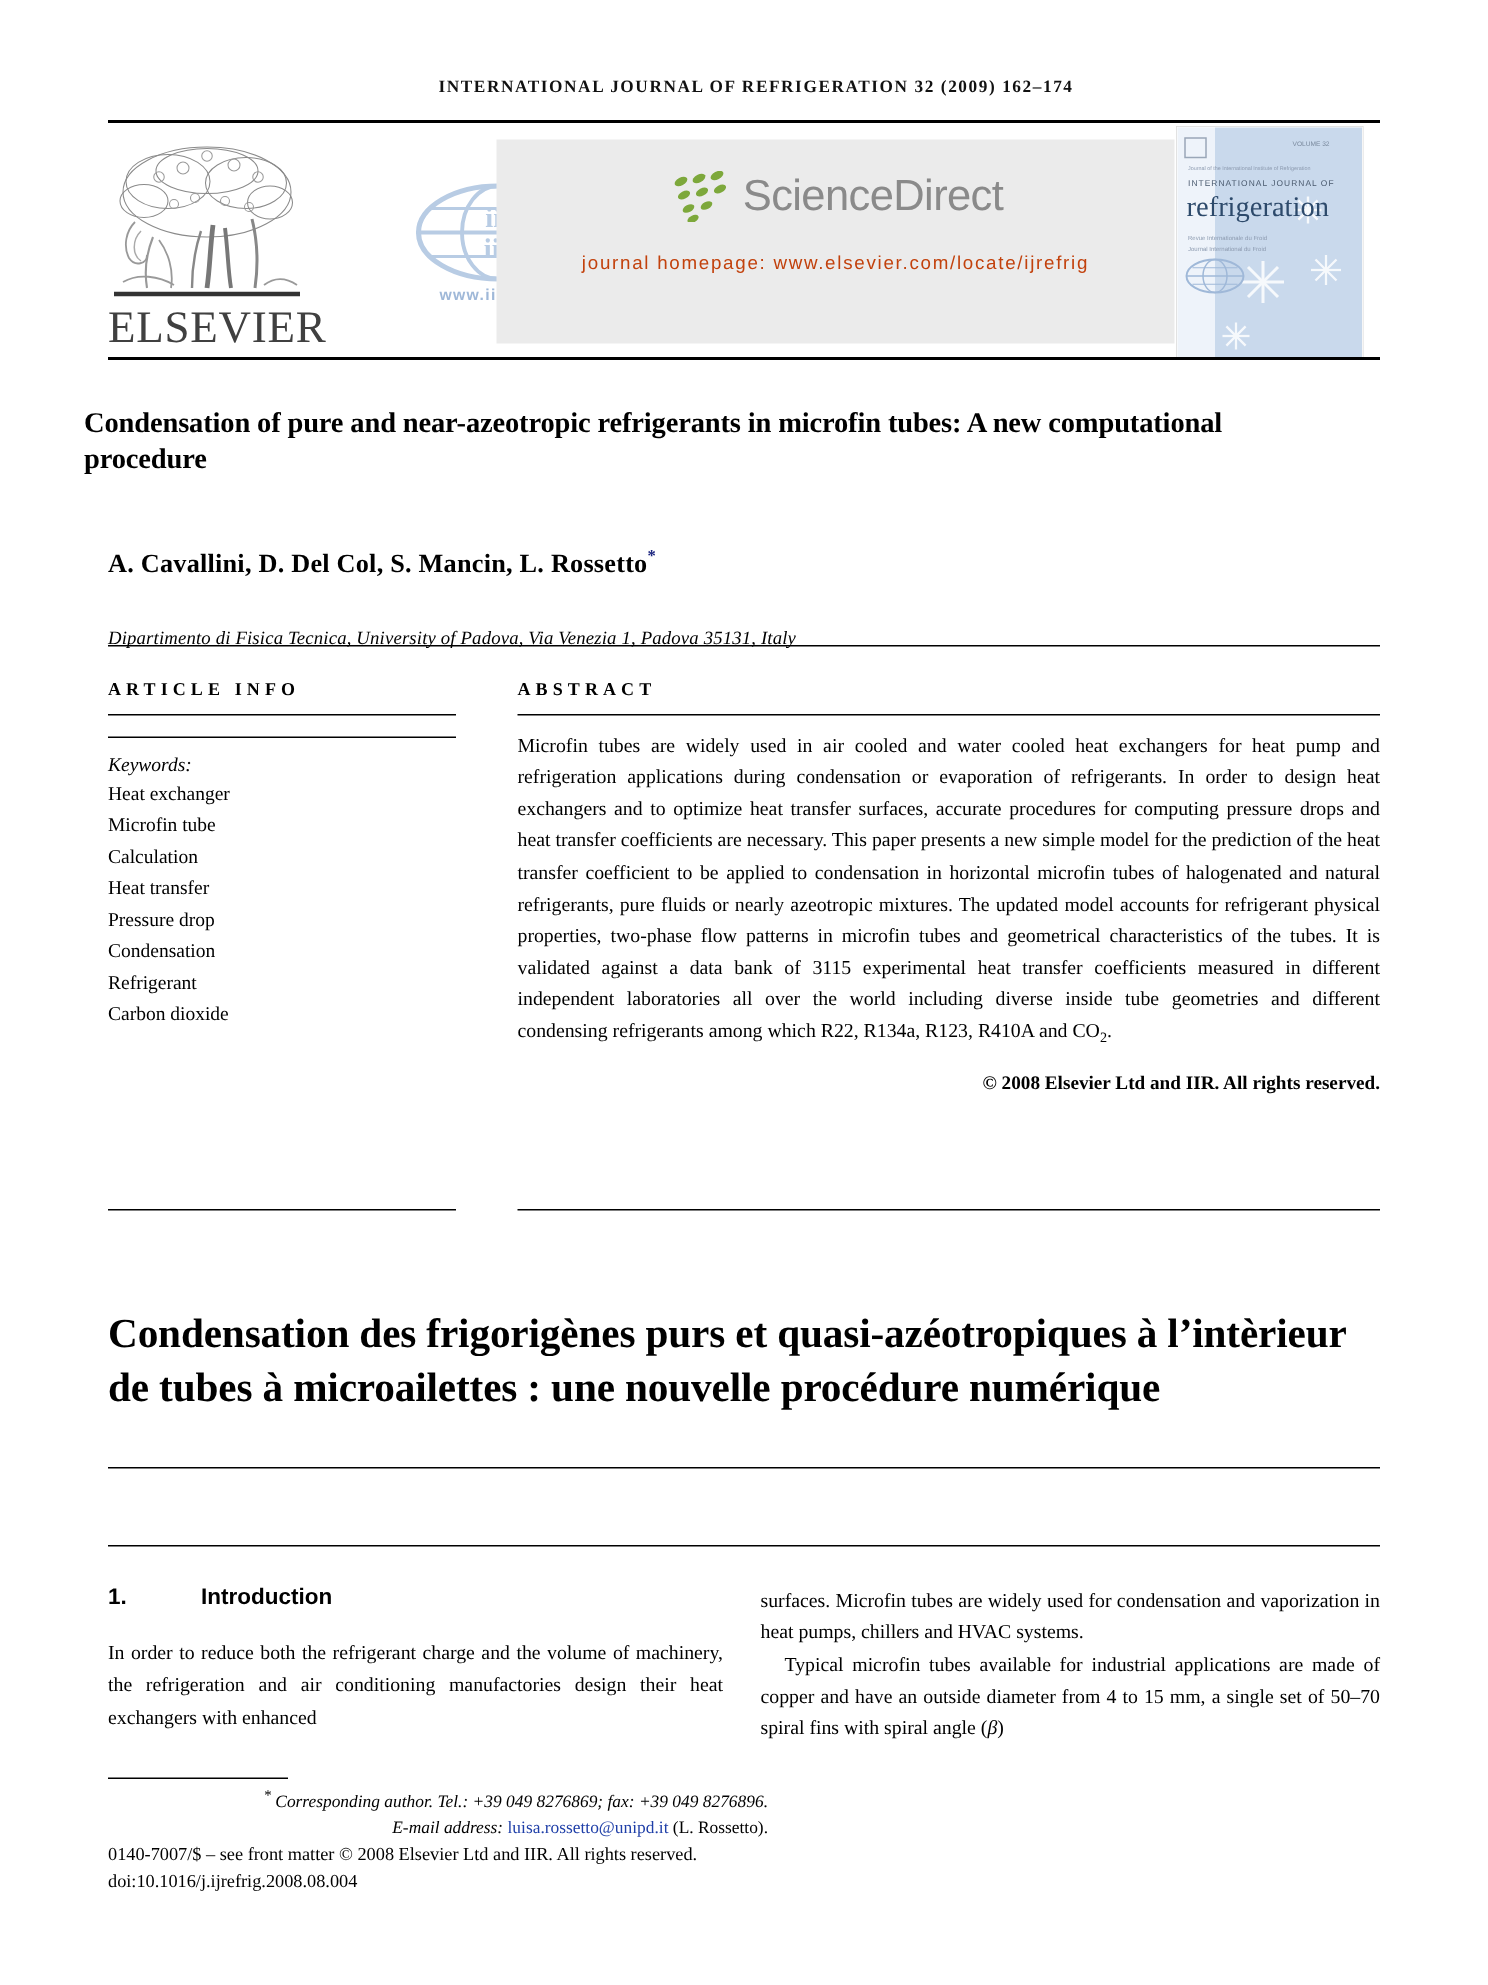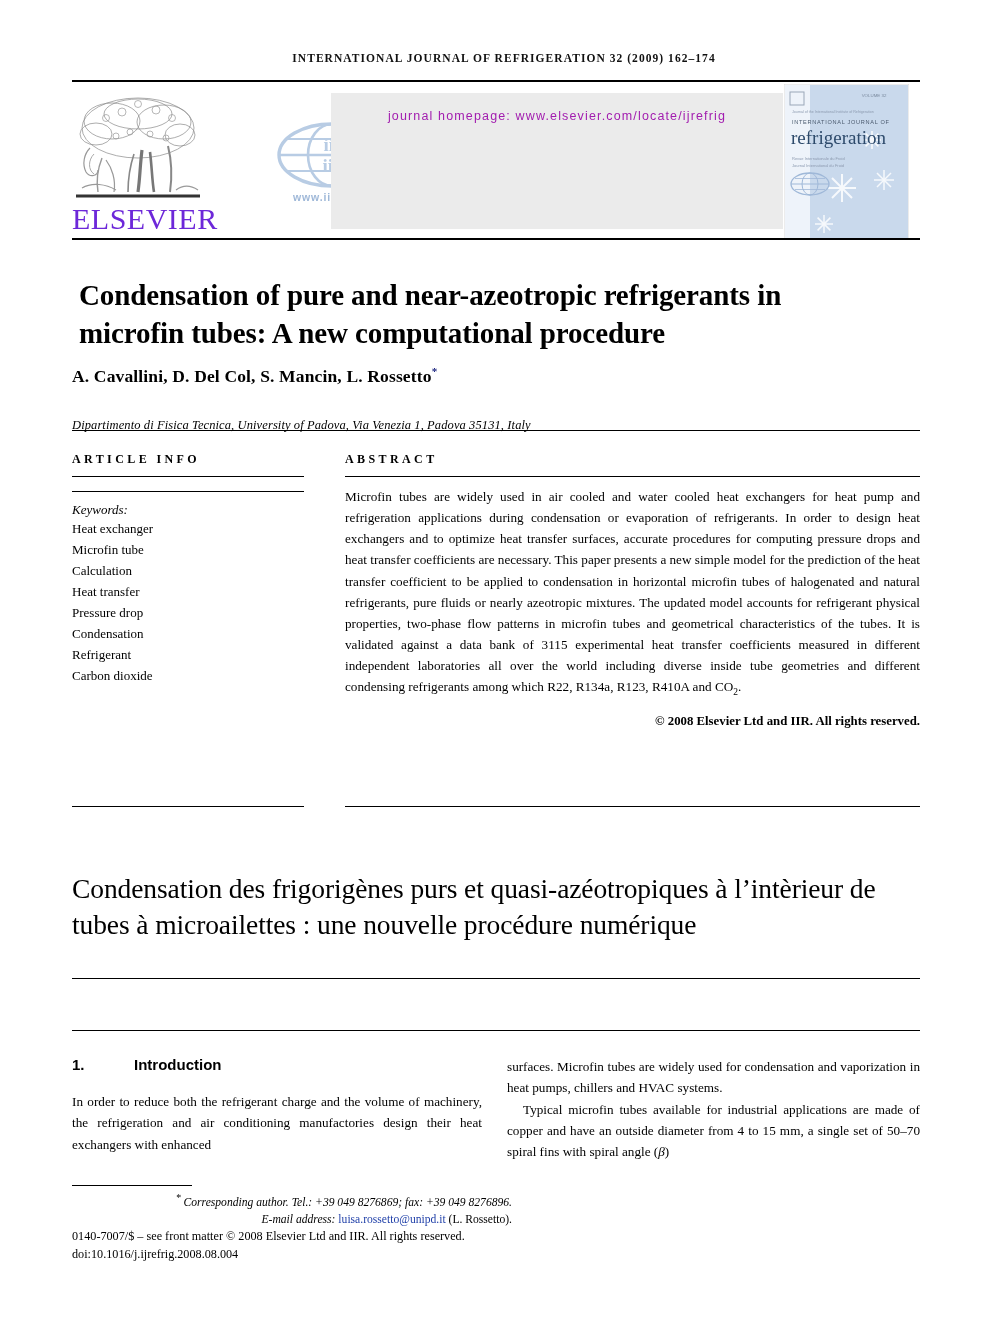--- a/index.html
+++ b/index.html
@@ -44,21 +44,21 @@
   .elsevier-block {
     position: absolute;
     left: 0px; top: 6px;
     width: 134px;
   }
   .tree-svg { display:block; width: 132px; height: 118px; }
   .elsevier-word {
     font-family: "Liberation Serif", serif;
     font-size: 30px;
     letter-spacing: 0.5px;
-    color: #6d28d9;
+    color: #404040;
     line-height: 1;
     margin-top: -2px;
   }
   .iir-block {
     position: absolute;
     left: 190px; top: 40px;
     width: 140px;
     text-align: center;
   }
   .iir-globe { display: block; margin: 0 auto; }
@@ -97,21 +97,21 @@
     font-size: 29px;
     color: #8a8a8a;
     letter-spacing: -0.4px;
     margin-left: 4px;
   }
   .sd-homepage {
     text-align: center;
     font-family: "Liberation Sans", sans-serif;
     font-size: 12.5px;
     letter-spacing: 1.15px;
-    color: #a21caf;
+    color: #c2410c;
     margin-top: 16px;
   }
   .cover-block {
     position: absolute;
     left: 708px; top: 2px;
     width: 140px; height: 156px;
   }
   .cover-img {
     width: 125px; height: 155px;
     display: block;
@@ -119,23 +119,23 @@
   }
   .masthead-rule-bottom {
     position: absolute;
     left: 72px; top: 238px; width: 848px;
     border-top: 2px solid #000;
   }
 
   
   .title {
     position: absolute;
-    left: 79px; top: 258px; width: 800px;
-    font-family: "Liberation Serif", serif;
-    font-size: 29px;
+    left: 56px; top: 258px; width: 800px;
+    font-family: "Liberation Serif", serif;
+    font-size: 19px;
     font-weight: bold;
     line-height: 1.30;
     letter-spacing: -0.1px;
   }
   .authors {
     position: absolute;
     left: 72px; top: 365px; width: 800px;
     font-family: "Liberation Serif", serif;
     font-size: 17.5px;
     font-weight: bold;
@@ -229,21 +229,21 @@
     left: 345px; top: 806px; width: 575px;
     border-top: 1px solid #000;
   }
 
   
   .fr-title {
     position: absolute;
     left: 72px; top: 848px; width: 848px;
     font-family: "Liberation Serif", serif;
     font-size: 27.5px;
-    font-weight: normal;
+    font-weight: bold;
     line-height: 1.30;
     letter-spacing: -0.1px;
   }
   .fr-rule {
     position: absolute;
     left: 72px; top: 978px; width: 848px;
     border-top: 1px solid #000;
   }
   .fr-keywords {
     position: absolute;
@@ -361,20 +361,36 @@
         <line x1="2" y1="33" x2="108" y2="33" stroke="#b8cce4" stroke-width="2.6"></line>
         <line x1="10" y1="17" x2="100" y2="17" stroke="#b8cce4" stroke-width="2"></line>
         <line x1="10" y1="49" x2="100" y2="49" stroke="#b8cce4" stroke-width="2"></line>
         <text x="55" y="29" text-anchor="middle" font-family="'Liberation Serif', serif" font-size="19" font-weight="bold" fill="#b8cce4">iif</text>
         <text x="55" y="50" text-anchor="middle" font-family="'Liberation Serif', serif" font-size="19" font-weight="bold" fill="#b8cce4">iir</text>
       </svg>
       <div class="iir-url">www.iifiir.org</div>
     </div>
 
     <div class="sd-banner">
+      <div class="sd-logo-row">
+        <svg class="sd-dots" viewBox="0 0 46 34">
+          <g fill="#7DA83B">
+            <ellipse cx="9" cy="7" rx="4.6" ry="2.6" transform="rotate(-28 9 7)"></ellipse>
+            <ellipse cx="21" cy="5" rx="4.6" ry="2.6" transform="rotate(-28 21 5)"></ellipse>
+            <ellipse cx="33" cy="3" rx="4.6" ry="2.6" transform="rotate(-28 33 3)"></ellipse>
+            <ellipse cx="11" cy="16" rx="4.4" ry="2.5" transform="rotate(-28 11 16)"></ellipse>
+            <ellipse cx="23" cy="14" rx="4.4" ry="2.5" transform="rotate(-28 23 14)"></ellipse>
+            <ellipse cx="35" cy="12" rx="4.4" ry="2.5" transform="rotate(-28 35 12)"></ellipse>
+            <ellipse cx="14" cy="25" rx="4.2" ry="2.4" transform="rotate(-28 14 25)"></ellipse>
+            <ellipse cx="26" cy="23" rx="4.2" ry="2.4" transform="rotate(-28 26 23)"></ellipse>
+            <ellipse cx="17" cy="32" rx="4" ry="2.3" transform="rotate(-28 17 32)"></ellipse>
+          </g>
+        </svg>
+        <div class="sd-word">ScienceDirect</div>
+      </div>
       <div class="sd-homepage">journal homepage: www.elsevier.com/locate/ijrefrig</div>
     </div>
 
     <div class="cover-block">
       <svg class="cover-img" viewBox="0 0 125 155">
         <rect x="0" y="0" width="125" height="155" fill="#ffffff" stroke="#d9d9d9" stroke-width="1"></rect>
         <rect x="26" y="1" width="98" height="153" fill="#c9d9ec"></rect>
         <rect x="1" y="1" width="25" height="153" fill="#eef3fa"></rect>
         <g fill="#ffffff" opacity="0.85">
           <g transform="translate(88,56)">

